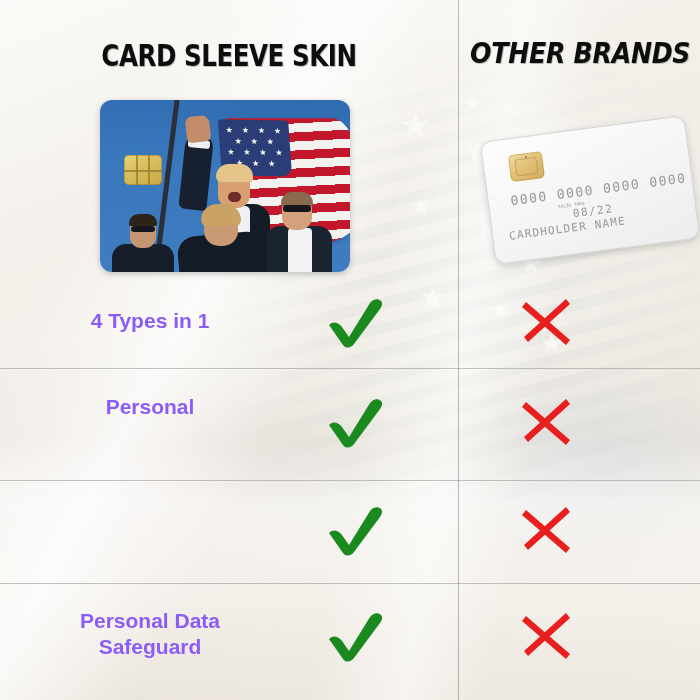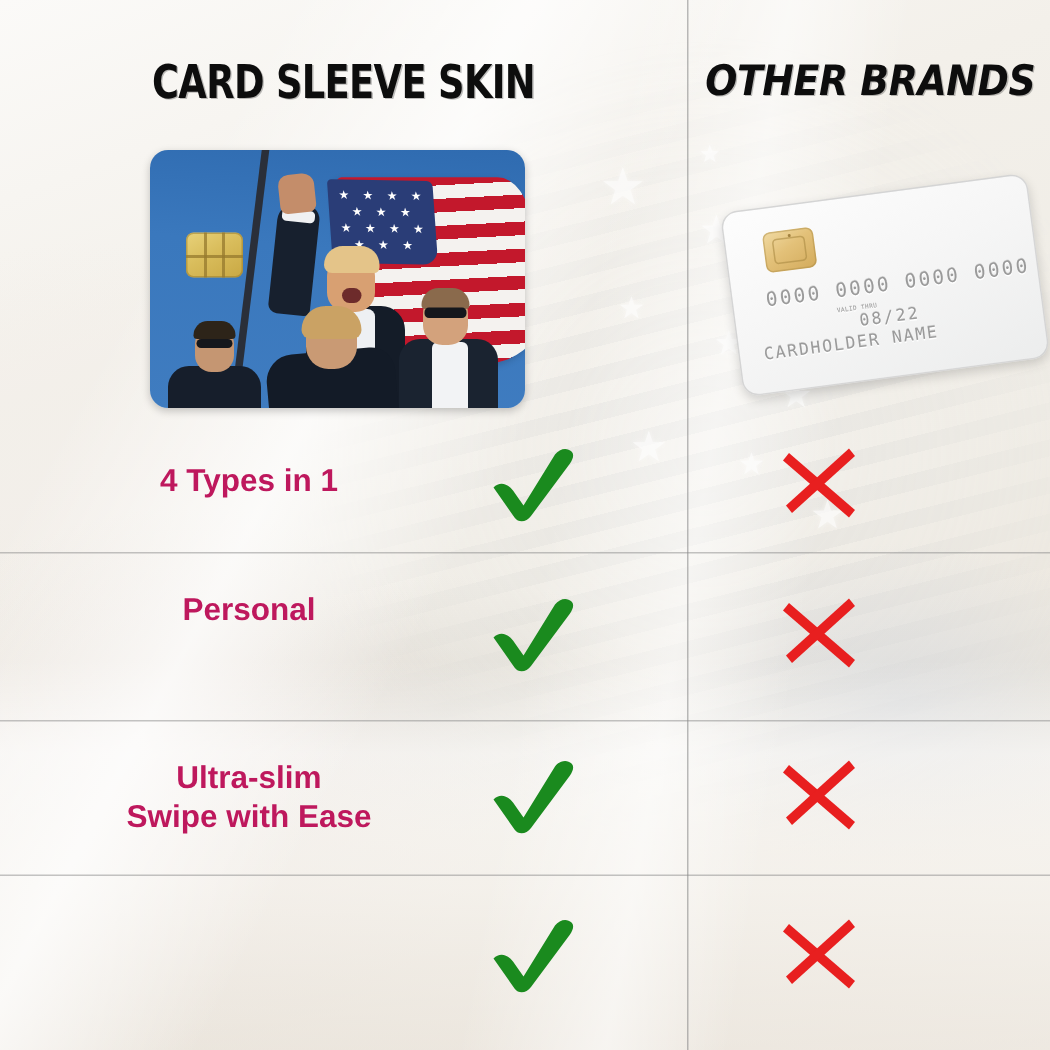--- a/index.html
+++ b/index.html
@@ -369,27 +369,27 @@
   }
   #blank-holder {
     left: 16px; top: 90px;
     font-size: 11px;
     letter-spacing: 1.2px;
   }
 
   
   .feature-label {
     position: absolute;
-    left: 16px;
+    left: 0;
     width: 300px;
     text-align: center;
     font-weight: 700;
     font-size: 21px;
     line-height: 1.22;
-    color: #be185d;
+    color: #8b5cf6;
     font-family: "Liberation Sans", sans-serif;
   }
   .check-cell,
   .cross-cell {
     position: absolute;
     width: 70px;
     height: 60px;
   }
   .check-cell { left: 320px; }
   .cross-cell { left: 513px; }
@@ -502,36 +502,36 @@
       <path d="M9 33 C13 29 18 30 22 35 L29 45 L50 11 C53 7 58 6 61 9 C63 11 62 14 60 17 L34 52 C31 56 26 57 23 53 Z" fill="#1a8a1e"></path>
     </svg>
   </div>
   <div class="cross-cell" style="top:392px;">
     <svg viewBox="0 0 70 60">
       <path d="M13 10 L57 48 L53 53 L9 15 Z" fill="#e81f1f"></path>
       <path d="M57 12 L15 50 L11 45 L53 7 Z" fill="#e81f1f"></path>
     </svg>
   </div>
 
-  <div class="feature-label" style="top:506px;">
-    <div>Ultra-slim</div>
-    <div>Swipe with Ease</div>
-  </div>
   <div class="check-cell" style="top:500px;">
     <svg viewBox="0 0 70 60">
       <path d="M9 33 C13 29 18 30 22 35 L29 45 L50 11 C53 7 58 6 61 9 C63 11 62 14 60 17 L34 52 C31 56 26 57 23 53 Z" fill="#1a8a1e"></path>
     </svg>
   </div>
   <div class="cross-cell" style="top:500px;">
     <svg viewBox="0 0 70 60">
       <path d="M13 10 L57 48 L53 53 L9 15 Z" fill="#e81f1f"></path>
       <path d="M57 12 L15 50 L11 45 L53 7 Z" fill="#e81f1f"></path>
     </svg>
   </div>
 
+  <div class="feature-label" style="top:608px;">
+    <div>Personal Data</div>
+    <div>Safeguard</div>
+  </div>
   <div class="check-cell" style="top:606px;">
     <svg viewBox="0 0 70 60">
       <path d="M9 33 C13 29 18 30 22 35 L29 45 L50 11 C53 7 58 6 61 9 C63 11 62 14 60 17 L34 52 C31 56 26 57 23 53 Z" fill="#1a8a1e"></path>
     </svg>
   </div>
   <div class="cross-cell" style="top:606px;">
     <svg viewBox="0 0 70 60">
       <path d="M13 10 L57 48 L53 53 L9 15 Z" fill="#e81f1f"></path>
       <path d="M57 12 L15 50 L11 45 L53 7 Z" fill="#e81f1f"></path>
     </svg>

